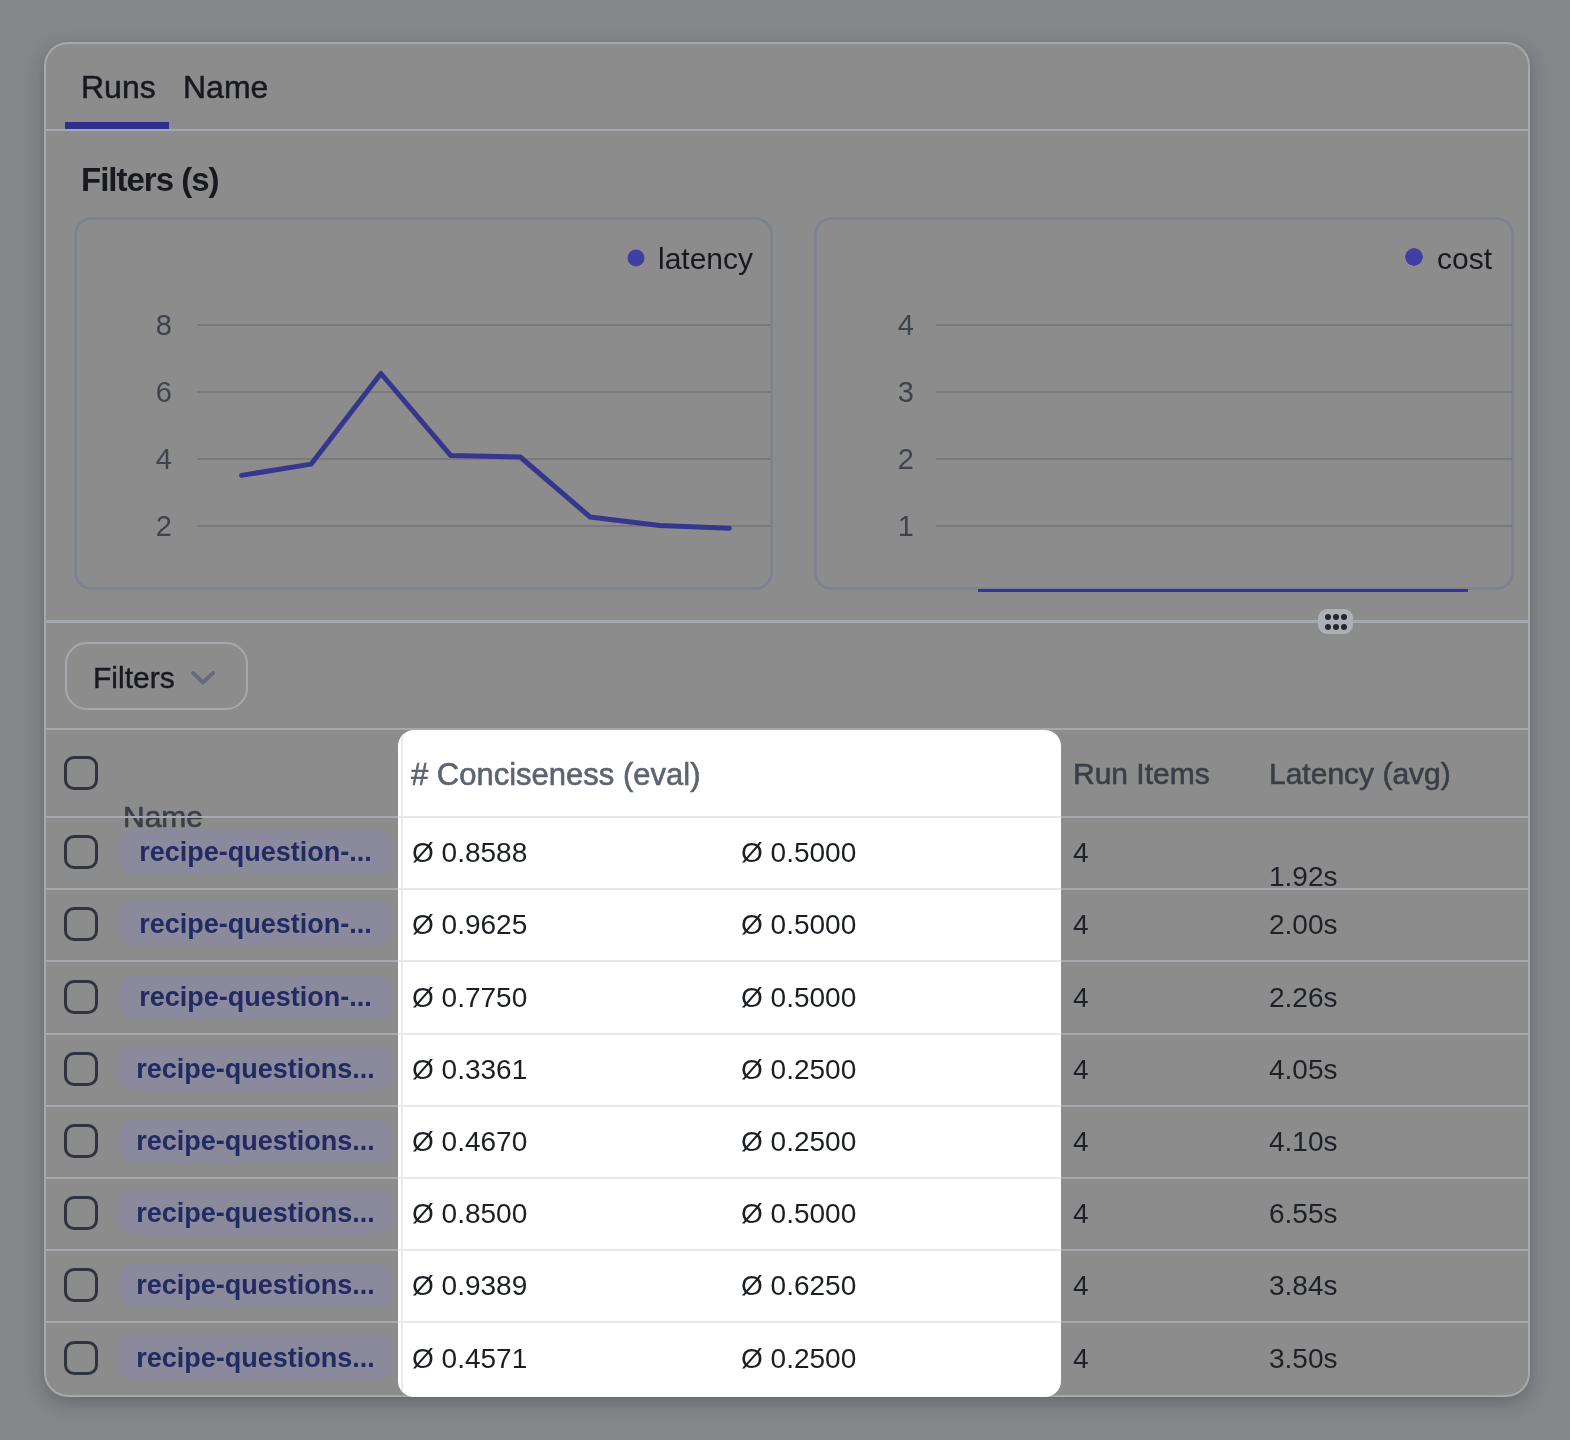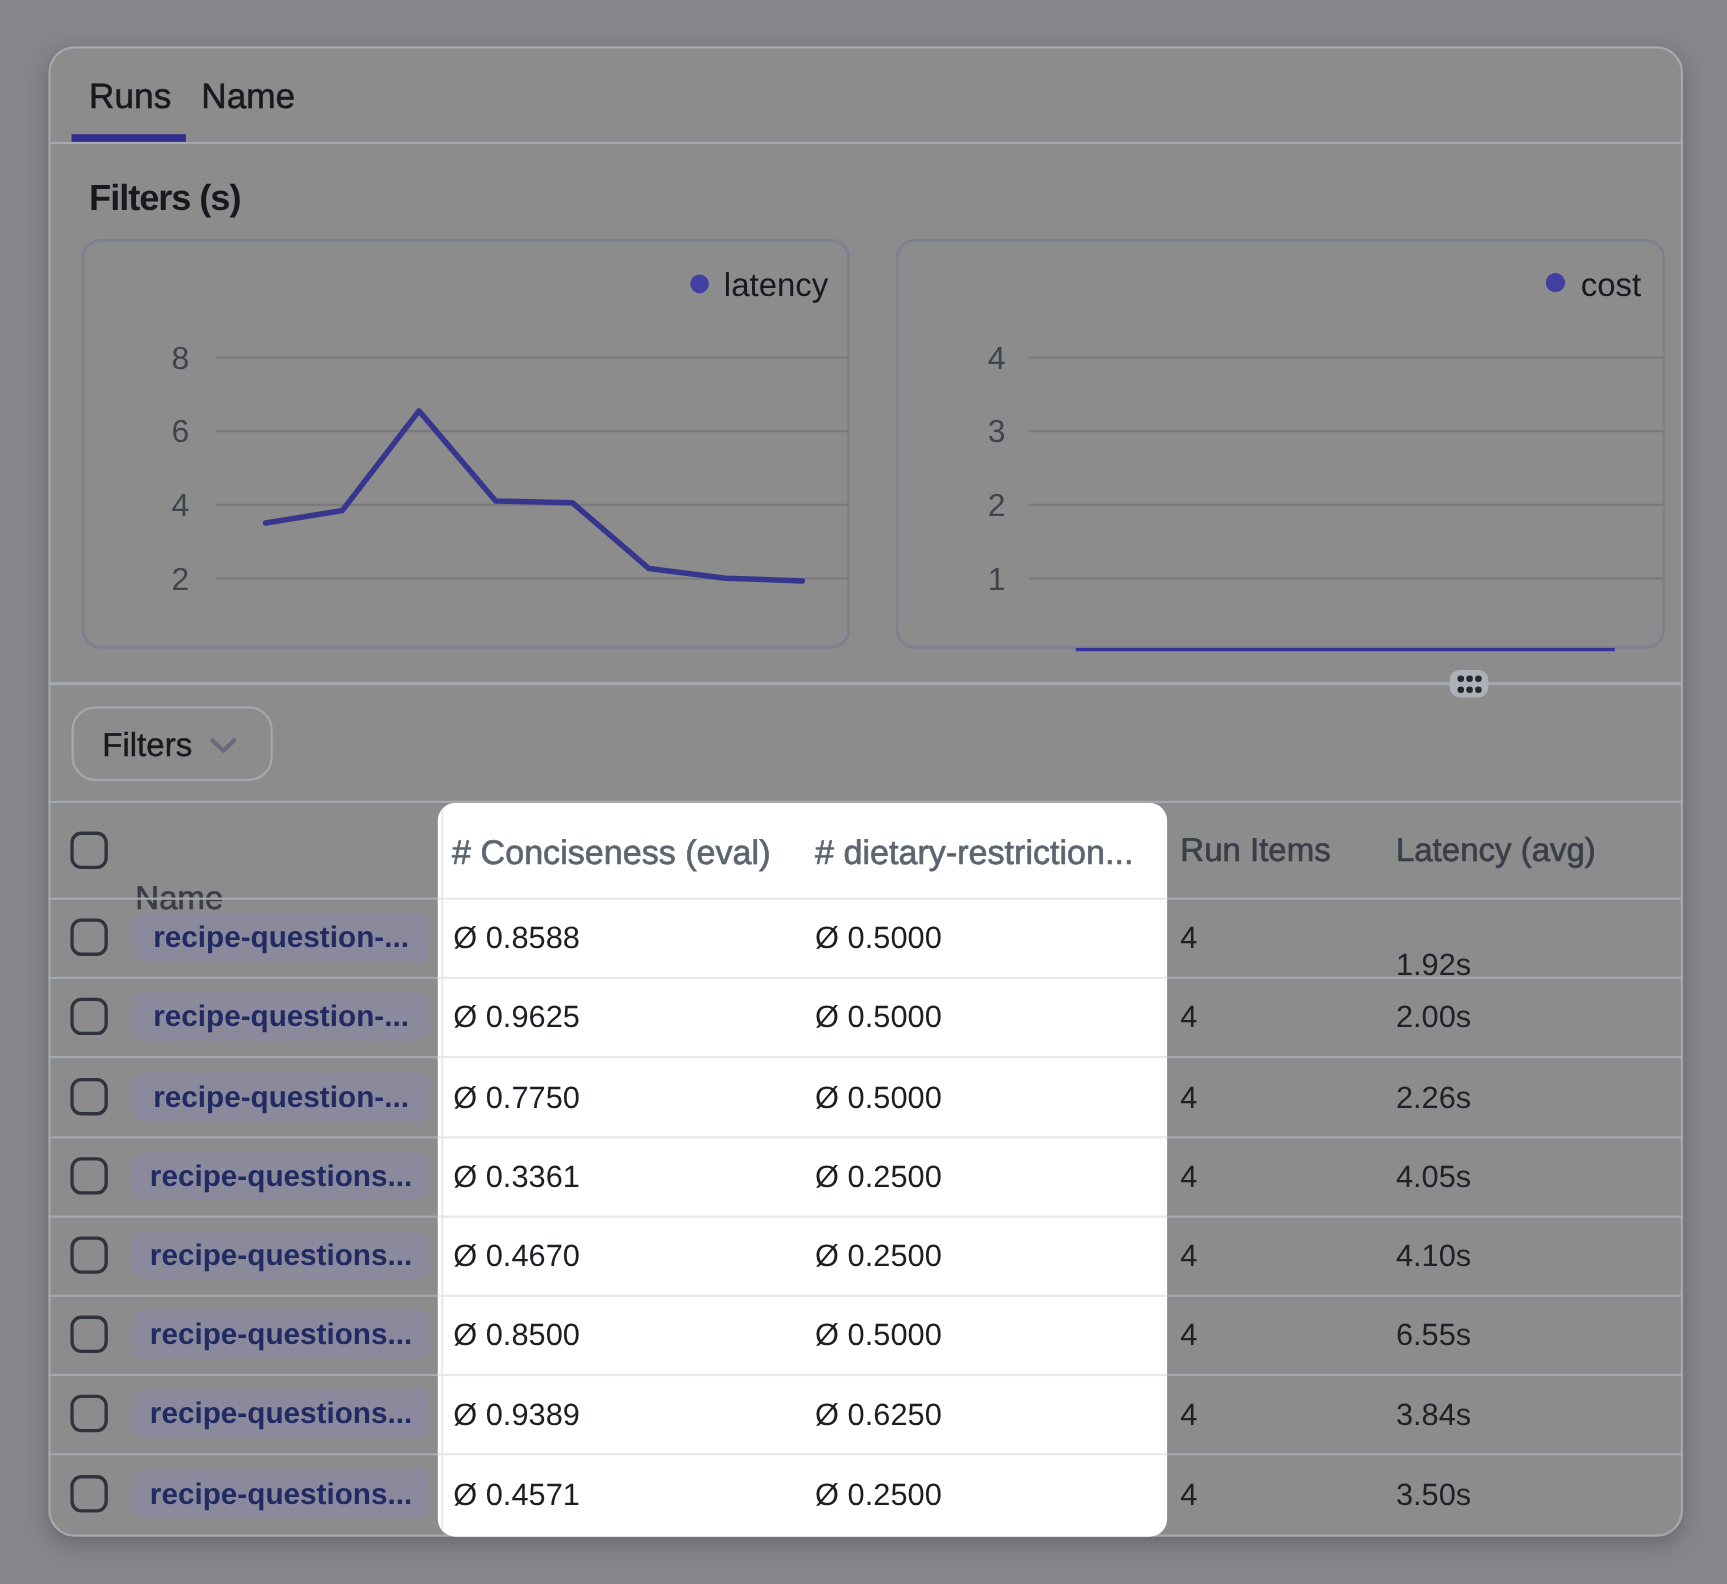--- a/index.html
+++ b/index.html
@@ -92,21 +92,20 @@
 <div class="cell" style="left:1073px;top:1270.3px">4</div>
 <div class="cell" style="left:1269px;top:1270.3px">3.84s</div>
 <div class="abs" style="left:44px;top:1321.4px;width:1486px;height:2px;background:#a5a8ae"></div>
 <div class="cb" style="left:64px;top:1340.5px"></div>
 <div class="badge" style="left:120px;top:1335.5px">recipe-questions...</div>
 <div class="cell" style="left:1073px;top:1342.5px">4</div>
 <div class="cell" style="left:1269px;top:1342.5px">3.50s</div>
 <div class="abs" style="left:398px;top:730px;width:663px;height:667px;background:#fff;border-radius:16px;overflow:hidden">
     <div class="abs" style="left:3px;top:0;width:2px;height:667px;background:#e9eaec"></div>
     <div class="abs" style="left:13px;top:27px;font-size:31px;font-weight:500;color:#5c6470;-webkit-text-stroke:0.6px #5c6470"># Conciseness (eval)</div>
-    <div class="abs" style="left:343px;top:27px;font-size:31px;font-weight:500;color:#5c6470;-webkit-text-stroke:0.6px #5c6470"># dietary-restriction...</div>
     <div class="abs" style="left:0;top:86.0px;width:663px;height:2px;background:#e7e8ea"></div>
     <div class="spcell" style="left:14px;top:107.1px">Ø 0.8588</div>
     <div class="spcell" style="left:343px;top:107.1px">Ø 0.5000</div>
     <div class="abs" style="left:0;top:158.2px;width:663px;height:2px;background:#e7e8ea"></div>
     <div class="spcell" style="left:14px;top:179.3px">Ø 0.9625</div>
     <div class="spcell" style="left:343px;top:179.3px">Ø 0.5000</div>
     <div class="abs" style="left:0;top:230.4px;width:663px;height:2px;background:#e7e8ea"></div>
     <div class="spcell" style="left:14px;top:251.5px">Ø 0.7750</div>
     <div class="spcell" style="left:343px;top:251.5px">Ø 0.5000</div>
     <div class="abs" style="left:0;top:302.6px;width:663px;height:2px;background:#e7e8ea"></div>

